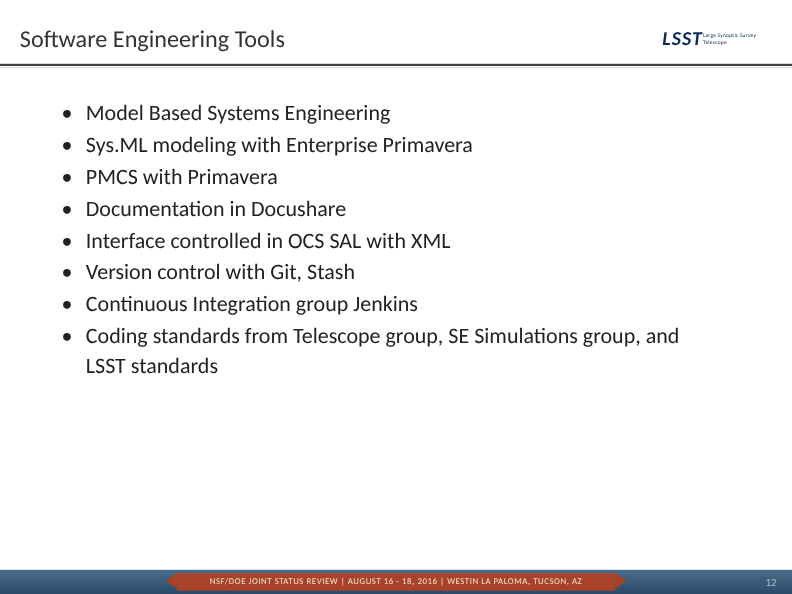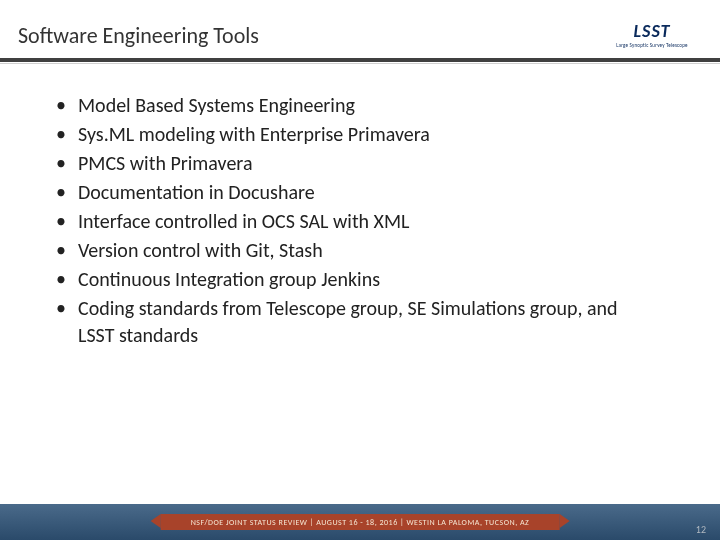--- a/index.html
+++ b/index.html
@@ -9,38 +9,37 @@
       font-family: Calibri, "Segoe UI", Arial, sans-serif;
       background: #ffffff;
       position: relative;
       overflow: hidden;
     }
     .header {
       padding: 20px 18px 8px 18px;
       display: flex;
       justify-content: space-between;
       align-items: center;
-      border-bottom: 4px solid #404040;
+      border-bottom: 2px solid #404040;
       margin-bottom: 0;
     }
     .header-underline {
       height: 1px;
       background: #d0d0d0;
       margin-top: 1px;
     }
     .title {
       font-size: 22px;
       font-weight: 400;
       color: #333333;
     }
     .logo {
       width: 100px;
       height: 30px;
       display: flex;
-      flex-direction: column;
       align-items: center;
       justify-content: center;
     }
     .logo-main {
       font-weight: bold;
       font-style: italic;
       font-size: 18px;
       letter-spacing: 1px;
       color: #0a2a5c;
       line-height: 1;
@@ -72,21 +71,21 @@
       left: 6px;
       top: 0;
       font-size: 20px;
       color: #222222;
     }
     .footer {
       position: absolute;
       bottom: 0;
       left: 0;
       right: 0;
-      height: 36px;
+      height: 22px;
       background: linear-gradient(to bottom, #4a6a8a 0%, #2a4a6a 100%);
       display: flex;
       align-items: center;
       justify-content: center;
     }
     .footer-ribbon {
       position: absolute;
       left: 50%;
       transform: translateX(-50%);
       background: #a8432a;

